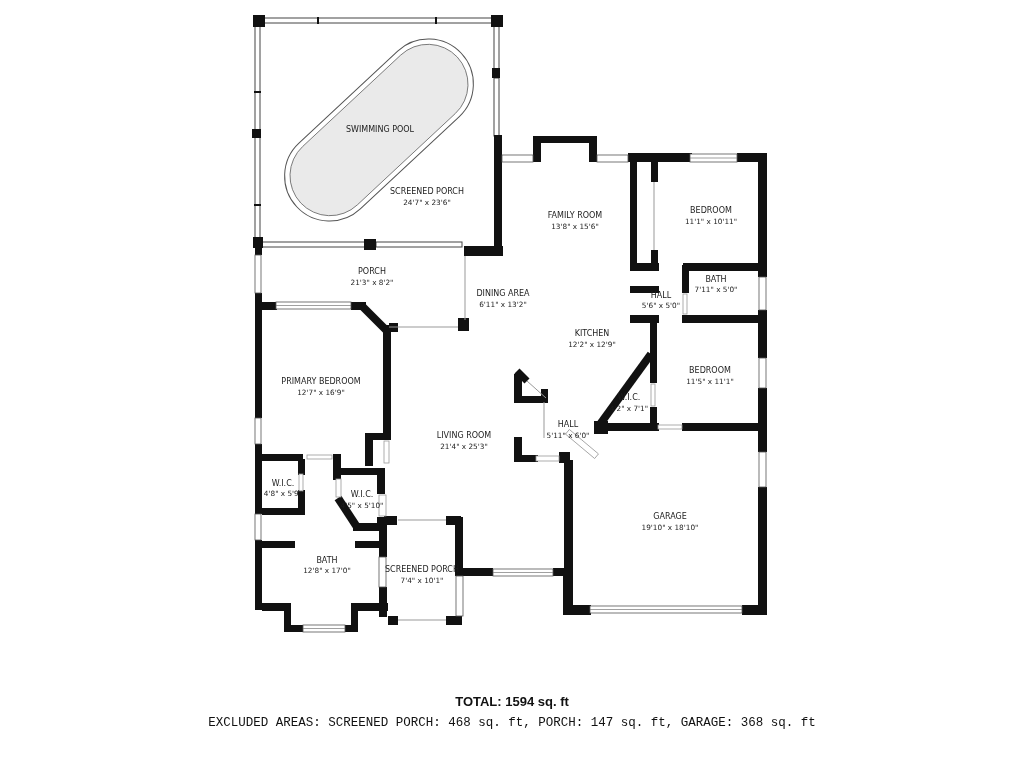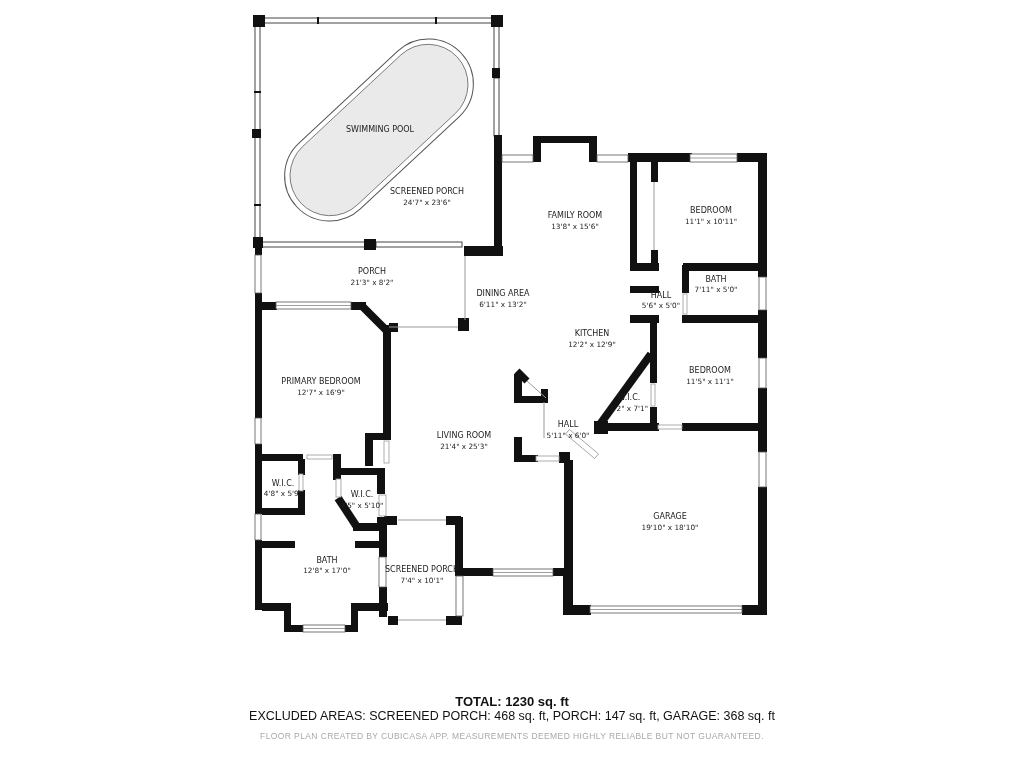--- a/index.html
+++ b/index.html
@@ -13,21 +13,21 @@
   .door{fill:#fff;stroke:#999;stroke-width:.8;}
   .tl{stroke:#999;stroke-width:1;fill:none;}
   .dg{stroke:#111;stroke-width:8;fill:none;}
   .dg7{stroke:#111;stroke-width:7;fill:none;}
   .lbl{font-family:"DejaVu Sans","Liberation Sans",sans-serif;font-size:8px;fill:#1c1c1c;text-anchor:middle;}
   .dims{font-family:"DejaVu Sans","Liberation Sans",sans-serif;font-size:7.3px;fill:#1c1c1c;text-anchor:middle;}
   .watermark{font-family:"Liberation Sans",sans-serif;font-size:31px;fill:#e9e9e9;letter-spacing:.5px;}
   .footer{position:absolute;left:0;top:695px;width:1024px;text-align:center;color:#111;}
   .f-total{font-size:13px;font-weight:bold;line-height:1.0;}
   .f-floor{font-size:12.5px;margin-top:1px;line-height:1.0;}
-  .f-excl{font-size:12.5px;margin-top:2px;line-height:1.0;}
+  .f-excl{font-size:12.5px;margin-top:9px;line-height:1.0;font-family:Liberation Mono, monospace;}
   .f-disc{font-size:8.5px;margin-top:9px;color:#a9a9a9;letter-spacing:.4px;line-height:1.0;}
 </style>
 </head>
 <body>
 
 <div class="page">
 <svg width="1024" height="768" viewBox="0 0 1024 768">
 
   <g>
     <rect class="scr" x="257" y="18" width="237" height="5"></rect>
@@ -251,17 +251,16 @@
     <text class="dims" x="422" y="583">7'4" x 10'1"</text>
 
     <text class="lbl" x="670" y="519">GARAGE</text>
     <text class="dims" x="670" y="530">19'10" x 18'10"</text>
   </g>
 
   <text class="watermark" x="924" y="397">StellarMLS</text>
 </svg>
 
 <div class="footer">
-  <div class="f-total">TOTAL: 1230 sq. ft</div>
+  <div class="f-total">TOTAL: 1594 sq. ft</div>
   <div class="f-excl">EXCLUDED AREAS: SCREENED PORCH: 468 sq. ft, PORCH: 147 sq. ft, GARAGE: 368 sq. ft</div>
-  <div class="f-disc">FLOOR PLAN CREATED BY CUBICASA APP. MEASUREMENTS DEEMED HIGHLY RELIABLE BUT NOT GUARANTEED.</div>
 </div>
 </div>
 
 </body></html>

